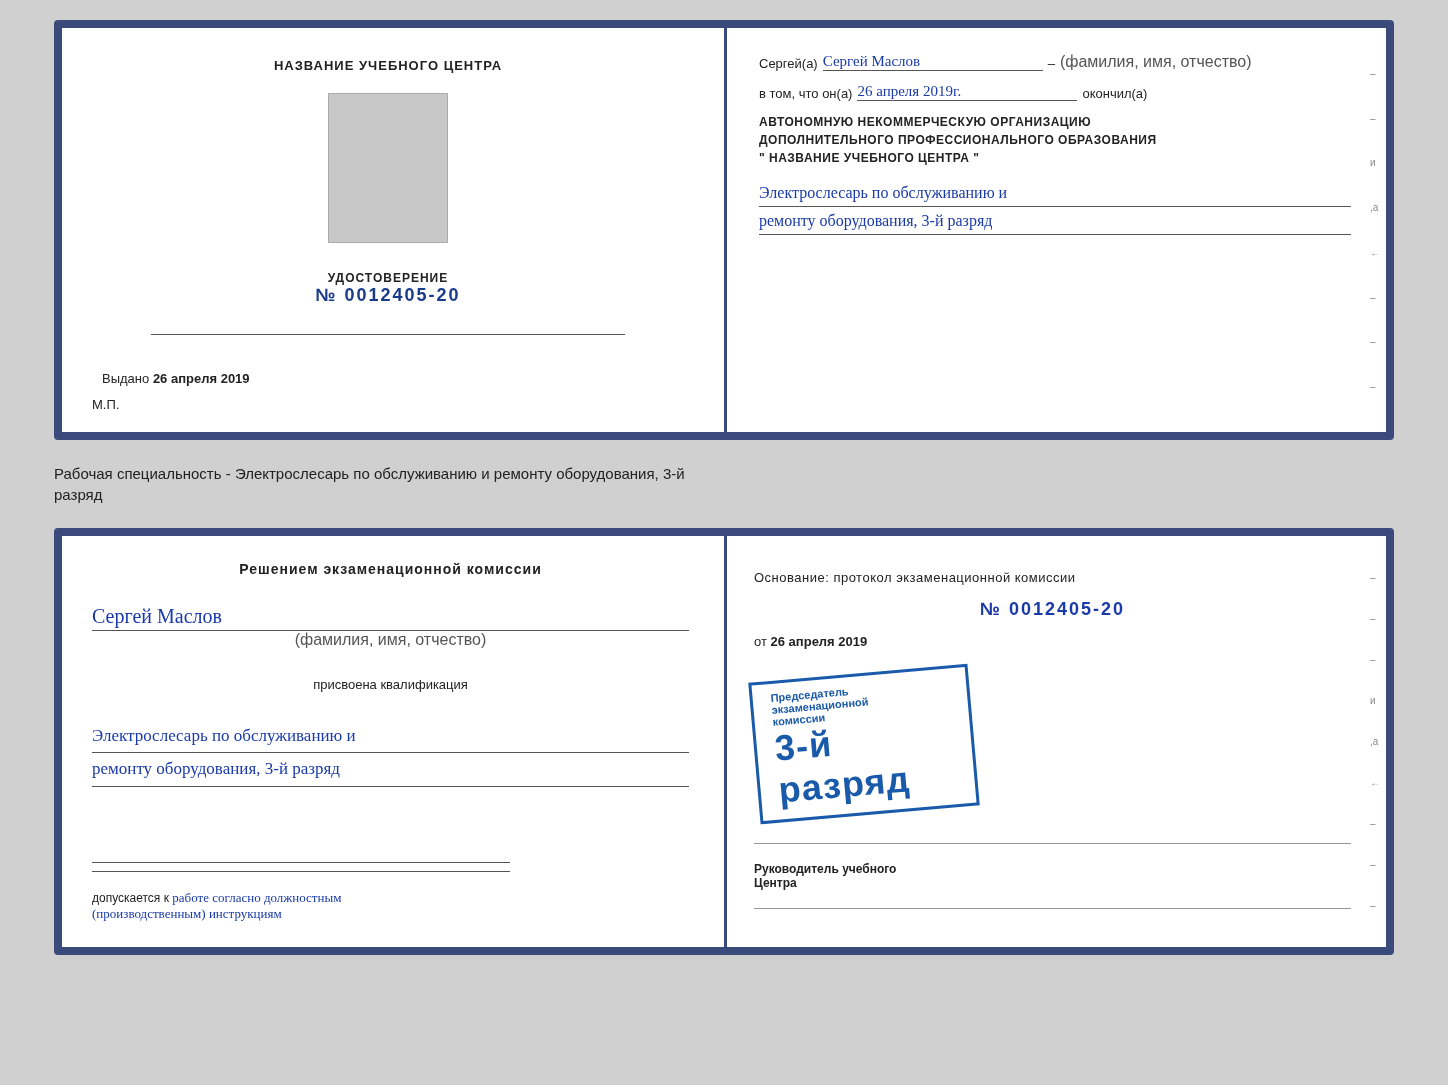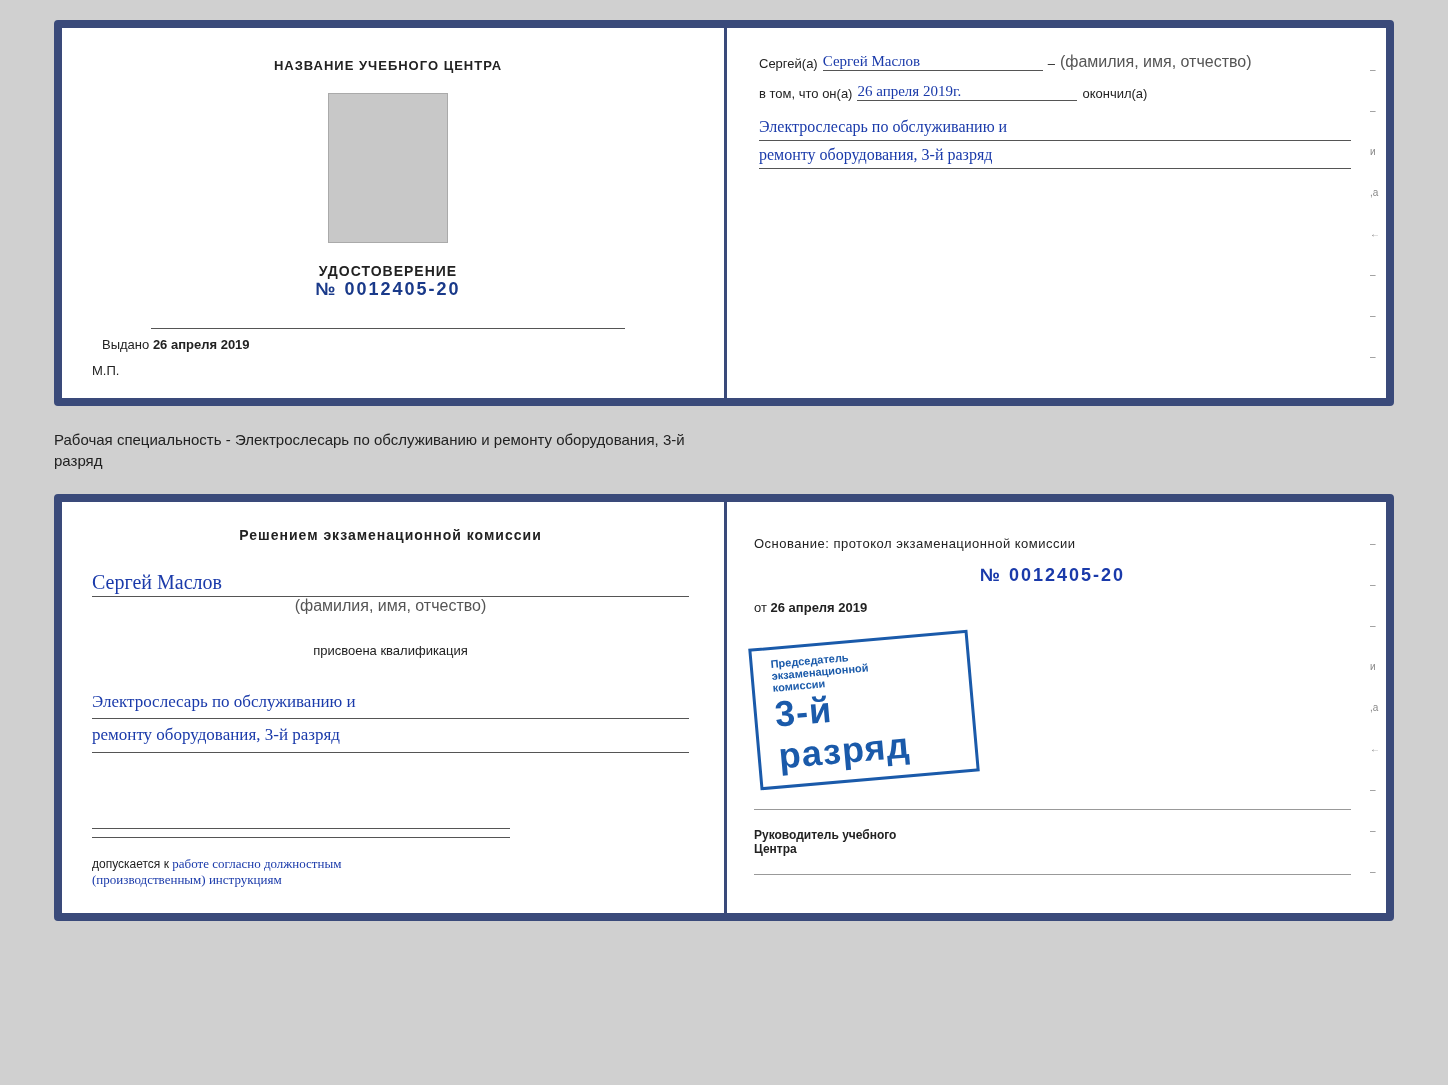--- a/index.html
+++ b/index.html
@@ -71,45 +71,47 @@
       background: #c8c8c8;
       border: 1px solid #aaa;
       margin-bottom: 20px;
     }
 
     .udc-block {
       text-align: center;
       margin-bottom: 20px;
     }
     .udc-block .udc-title {
-      font-size: 14px;
+      font-size: 12px;
       font-weight: 600;
       letter-spacing: 1px;
       color: #222;
       text-transform: uppercase;
+      margin-top: 8px;
     }
     .udc-block .udc-number {
       font-size: 18px;
       font-weight: 700;
       color: #1a3a8a;
       letter-spacing: 2px;
     }
 
     .signature-line {
       width: 80%;
       border-bottom: 1px solid #555;
       margin: 8px auto;
     }
 
     .vydano-block {
       text-align: left;
       font-size: 13px;
       color: #222;
       width: 100%;
       padding-left: 10px;
+      margin-top: 28px;
     }
     .vydano-block .vydano-label {
       font-size: 13px;
     }
     .vydano-block .vydano-date {
       font-size: 13px;
       font-weight: 600;
     }
 
     .mp-label {
@@ -379,20 +381,25 @@
         <span class="right-label">–</span>
         <span class="sub-label">(фамилия, имя, отчество)</span>
       </div>
 
       <div class="right-row">
         <span class="right-label">в том, что он(а)</span>
         <span class="handwritten underlined-field">26 апреля 2019г.</span>
         <span class="right-label">окончил(а)</span>
       </div>
 
+      <div>
+        <div class="block-title">АВТОНОМНУЮ НЕКОММЕРЧЕСКУЮ ОРГАНИЗАЦИЮ</div>
+        <div class="block-title">ДОПОЛНИТЕЛЬНОГО ПРОФЕССИОНАЛЬНОГО ОБРАЗОВАНИЯ</div>
+        <div class="block-title">"   НАЗВАНИЕ УЧЕБНОГО ЦЕНТРА   "</div>
+      </div>
 
       <div>
         <div class="profession-hw-block">
           <span class="profess-handwritten">Электрослесарь по обслуживанию и</span>
           <span class="profess-handwritten">ремонту оборудования, 3-й разряд</span>
         </div>
       </div>
 
     </div>
 

